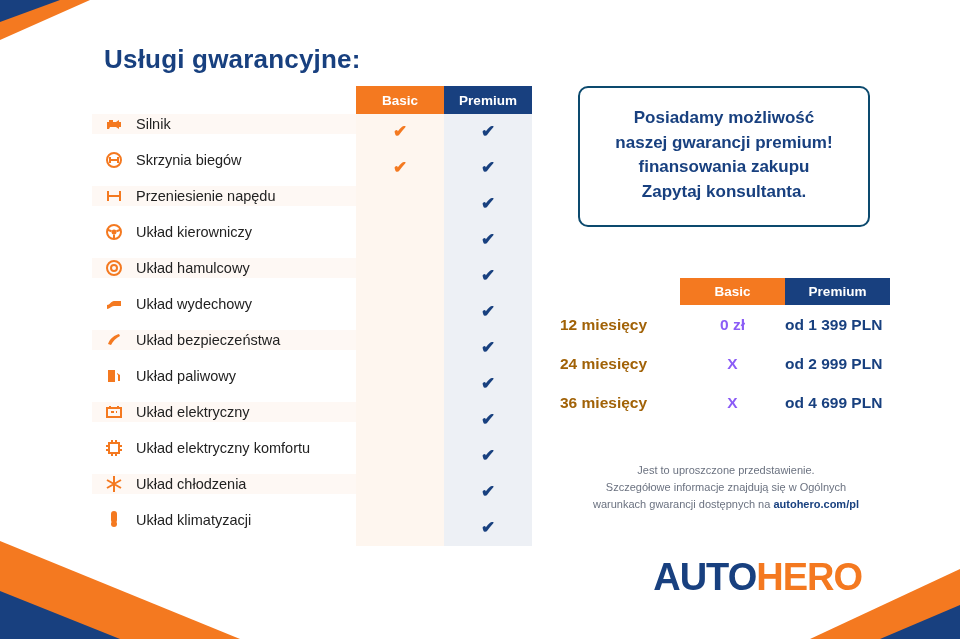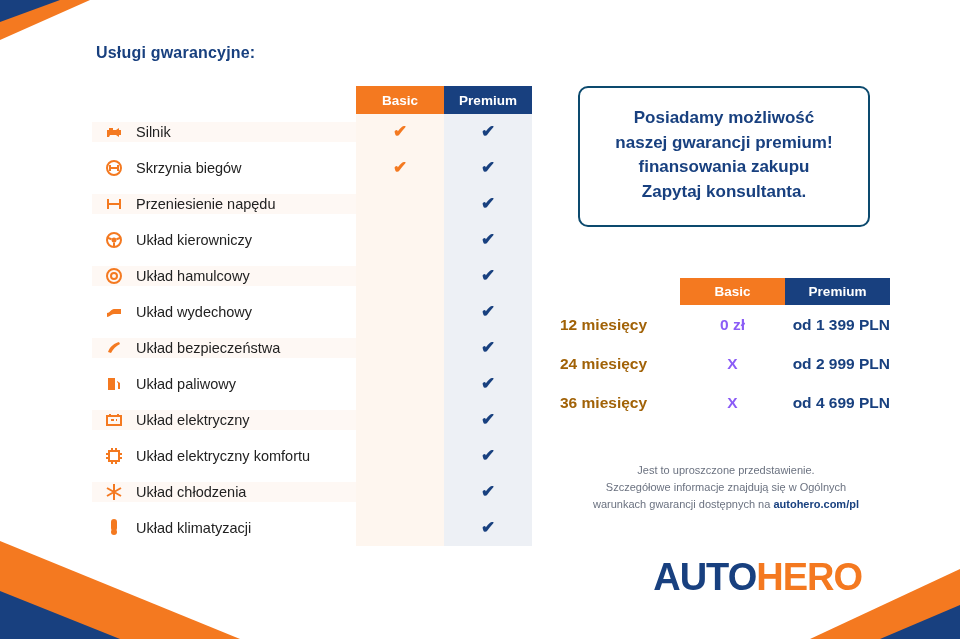--- a/index.html
+++ b/index.html
@@ -60,23 +60,23 @@
   }
 
   
   .page {
     position: absolute;
     inset: 0;
   }
 
   .title {
     position: absolute;
-    left: 96px;
+    left: 104px;
     top: 44px;
-    font-size: 16px;
+    font-size: 26px;
     font-weight: bold;
     color: #18407f;
     letter-spacing: .2px;
   }
 
   
   .svc-table {
     position: absolute;
     left: 92px;
     top: 86px;
@@ -92,21 +92,21 @@
     font-size: 13.5px;
     font-weight: bold;
     color: #ffffff;
     padding: 7px 0 6px;
   }
   .col-basic-head { background: #f47920; }
   .col-premium-head { background: #18407f; }
 
   .svc-row {
     display: flex;
-    align-items: center;
+    align-items: flex-start;
     height: 36px;
   }
   .svc-row .label-cell {
     flex: 1;
     display: flex;
     align-items: center;
     gap: 12px;
     padding-left: 12px;
     font-size: 14.5px;
     color: #222;
@@ -185,21 +185,21 @@
     color: #a16207;
   }
   .price-row .basic {
     width: 105px;
     text-align: center;
     font-size: 15.5px;
     color: #8b5cf6;
   }
   .price-row .premium {
     width: 105px;
-    text-align: right;
+    text-align: left;
     font-size: 15.5px;
     color: #18407f;
   }
 
   .disclaimer {
     position: absolute;
     left: 556px;
     top: 462px;
     width: 340px;
     text-align: center;

